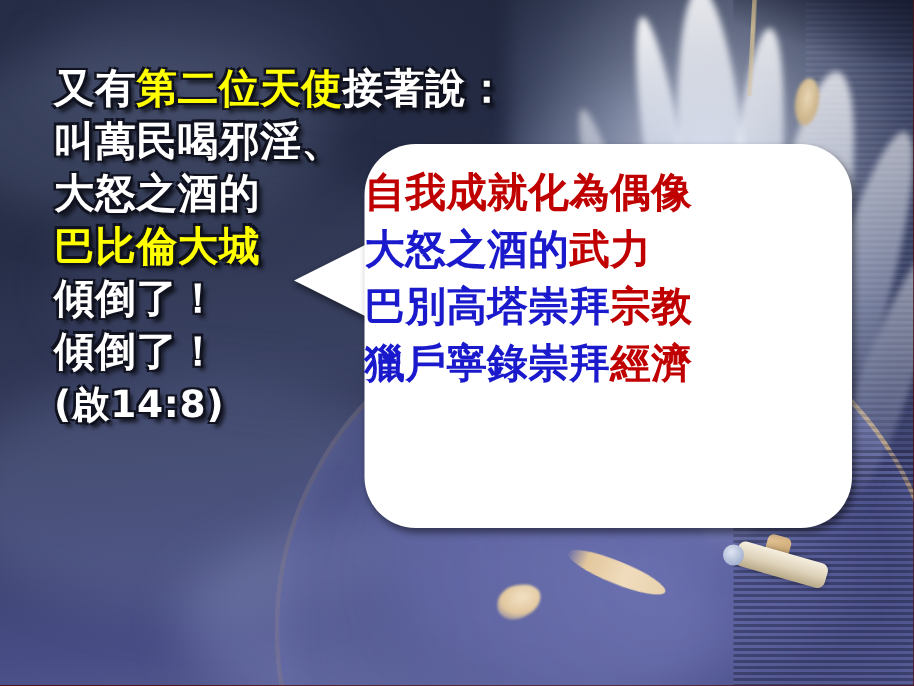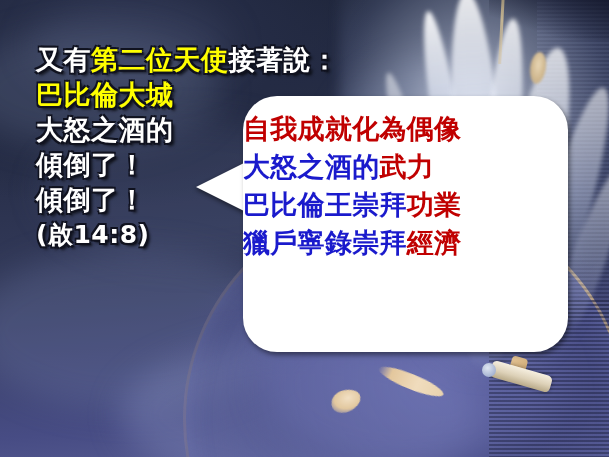--- a/index.html
+++ b/index.html
@@ -288,32 +288,33 @@
   <div class="corner-dark"></div>
 
   <div class="arm"></div>
   <div class="hand"></div>
   <div class="scroll-end"></div>
   <div class="scroll"></div>
   <div class="scroll-knob"></div>
 
   <div class="verse">
     <span class="ln"><span class="v-white">又有</span><span class="v-yellow">第二位天使</span><span class="v-white">接著說：</span></span>
+    <span class="ln"><span class="v-white">叫萬民喝邪淫、</span></span>
+    <span class="ln"><span class="v-white">大怒之酒的</span></span>
     <span class="ln"><span class="v-yellow">巴比倫大城</span></span>
-    <span class="ln"><span class="v-white">大怒之酒的</span></span>
     <span class="ln"><span class="v-white">傾倒了！</span></span>
     <span class="ln"><span class="v-white">傾倒了！</span></span>
     <span class="ln small"><span class="v-white">(啟14:8)</span></span>
   </div>
 
   <div class="bubble-wrap">
     <div class="bubble-tail"></div>
     <div class="bubble">
       <div class="bubble-lines">
         <span class="bln"><span class="b-red">自我成就化為偶像</span></span>
         <span class="bln"><span class="b-blue">大怒之酒的</span><span class="b-red">武力</span></span>
-        <span class="bln"><span class="b-blue">巴比倫王崇拜</span><span class="b-red">功業</span></span>
+        <span class="bln"><span class="b-blue">巴別高塔崇拜</span><span class="b-red">宗教</span></span>
         <span class="bln"><span class="b-blue">獵戶寧錄崇拜</span><span class="b-red">經濟</span></span>
       </div>
     </div>
   </div>
 
 </div>
 
 </body></html>

